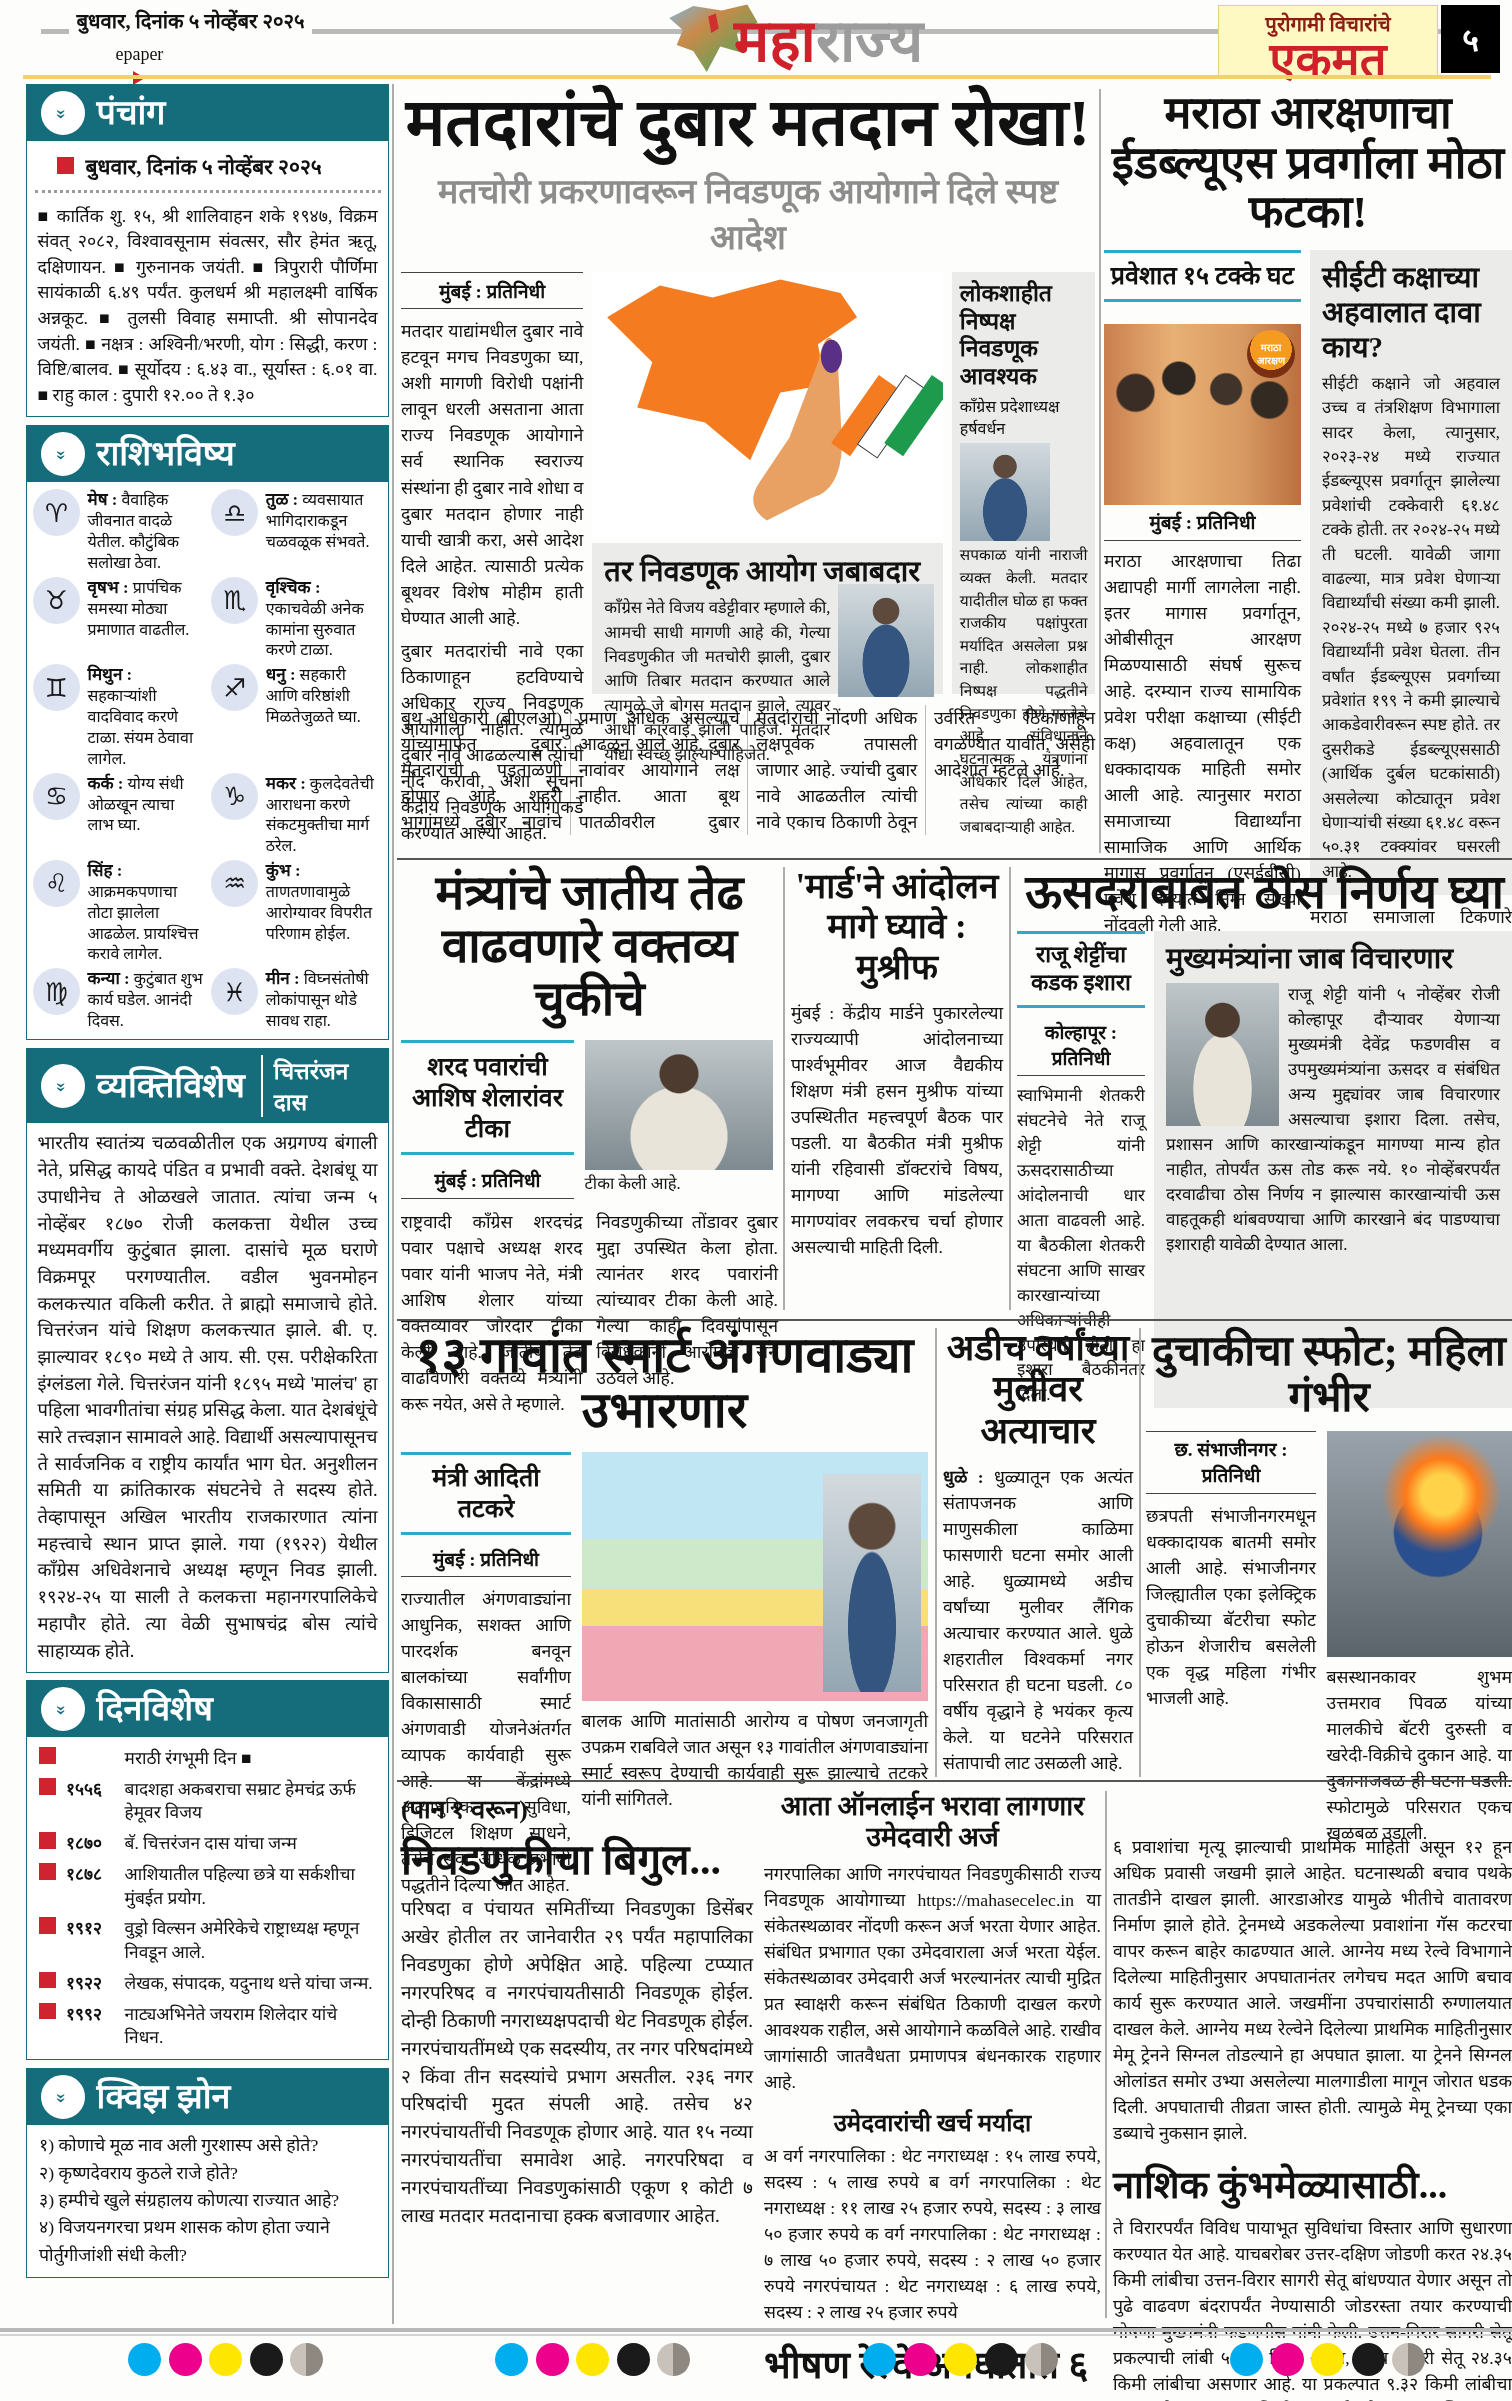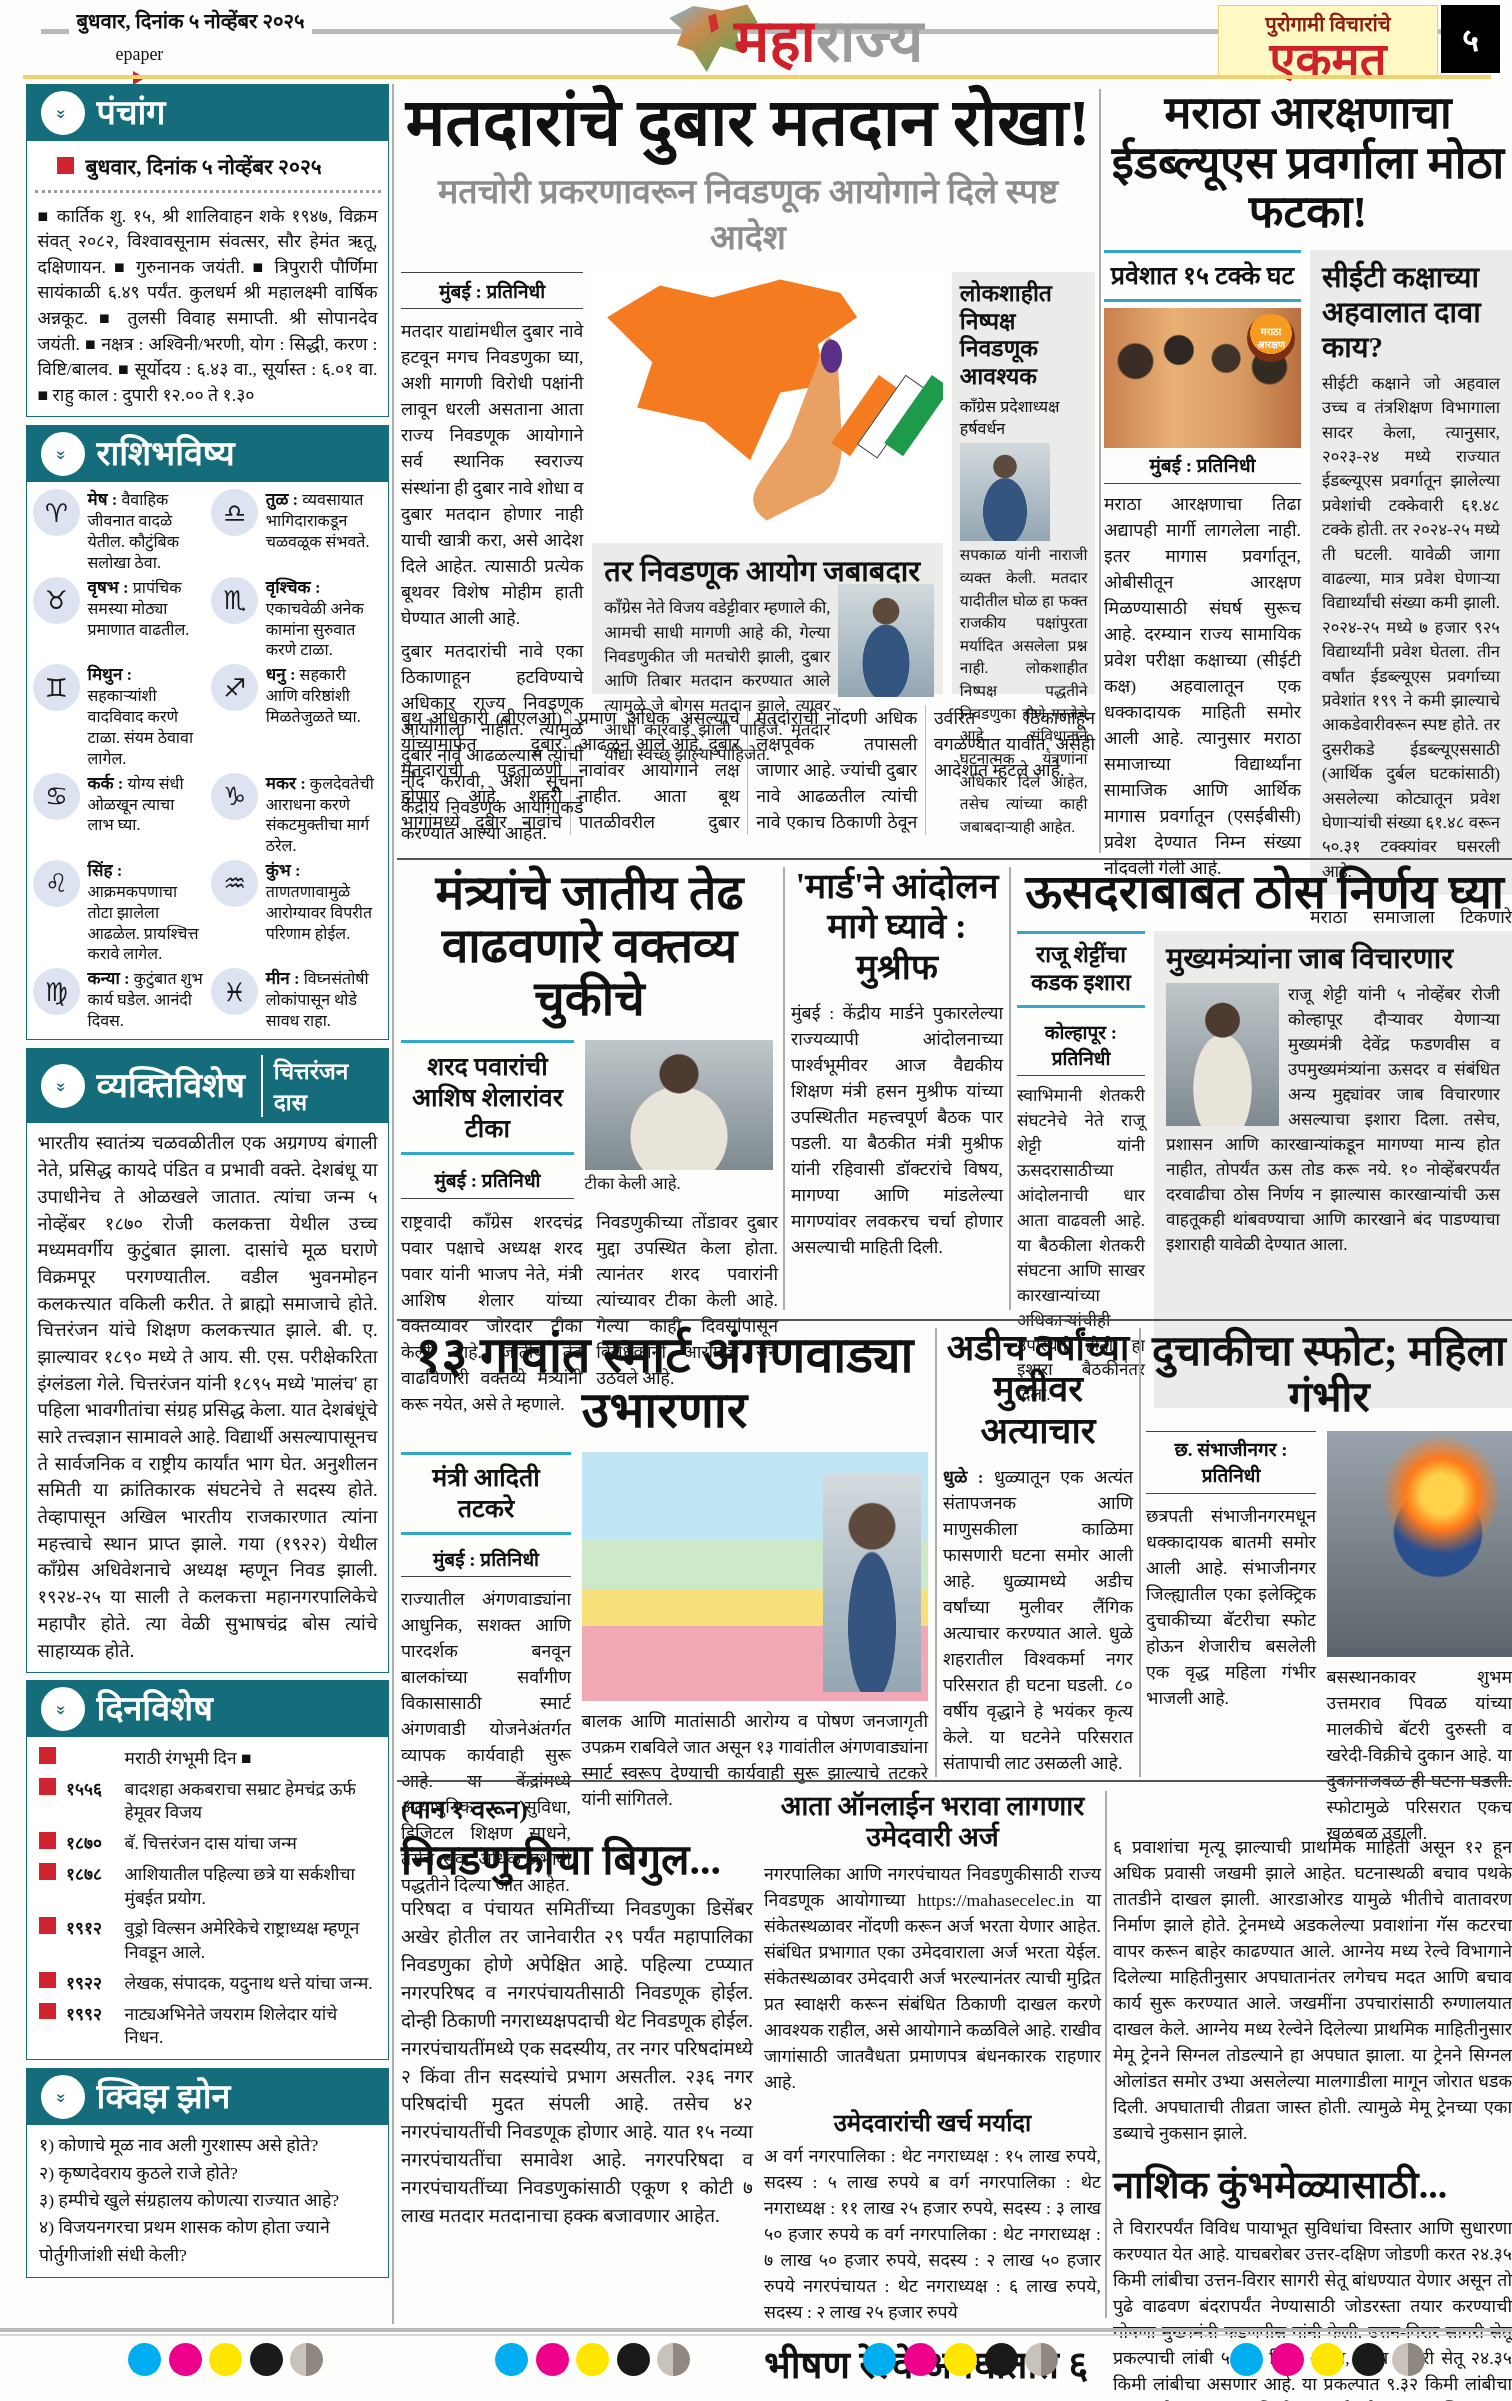--- a/index.html
+++ b/index.html
@@ -319,21 +319,21 @@
     <div class="btxt" style="margin-top:10.5px;column-count:4;column-gap:16.6px;column-rule:0.8px solid #bbb;">बूथ अधिकारी (बीएलओ) यांच्यामार्फत दुबार मतदारांची पडताळणी होणार आहे. शहरी भागांमध्ये दुबार नावांचे प्रमाण अधिक असल्याचे आढळून आले आहे. दुबार नावांवर आयोगाने लक्ष नाहीत. आता बूथ पातळीवरील दुबार मतदारांची नोंदणी अधिक लक्षपूर्वक तपासली जाणार आहे. ज्यांची दुबार नावे आढळतील त्यांची नावे एकाच ठिकाणी ठेवून उर्वरित ठिकाणांहून वगळण्यात यावीत, असेही आदेशात म्हटले आहे.</div>
   </div>
 
   <div class="abs vline" style="left:1099px;top:89px;height:764px;"></div>
 
   <div class="abs" style="left:1104px;top:89px;width:408px;height:764px;">
     <div class="h-l">मराठा आरक्षणाचा ईडब्ल्यूएस प्रवर्गाला मोठा फटका!</div>
     <div style="display:flex;gap:9px;margin-top:12px;">
       <div style="width:197px;">
         <div class="kicker">प्रवेशात १५ टक्के घट</div>
-        <div class="photo crowd" style="height:140px;margin-top:6px;">
+        <div class="photo crowd" style="height:181px;margin-top:22px;">
           <div class="badge">मराठा आरक्षण</div>
         </div>
         <div class="byline rule-b">मुंबई : प्रतिनिधी</div>
         <div class="btxt" style="margin-top:7.5px;">मराठा आरक्षणाचा तिढा अद्यापही मार्गी लागलेला नाही. इतर मागास प्रवर्गातून, ओबीसीतून आरक्षण मिळण्यासाठी संघर्ष सुरूच आहे. दरम्यान राज्य सामायिक प्रवेश परीक्षा कक्षाच्या (सीईटी कक्ष) अहवालातून एक धक्कादायक माहिती समोर आली आहे. त्यानुसार मराठा समाजाच्या विद्यार्थ्यांना सामाजिक आणि आर्थिक मागास प्रवर्गातून (एसईबीसी) प्रवेश देण्यात निम्न संख्या नोंदवली गेली आहे.</div>
       </div>
       <div style="width:202px;">
         <div class="gray-box">
           <div class="gb-title">सीईटी कक्षाच्या अहवालात दावा काय?</div>
           <div class="btxt" style="font-size:16.6px;">सीईटी कक्षाने जो अहवाल उच्च व तंत्रशिक्षण विभागाला सादर केला, त्यानुसार, २०२३-२४ मध्ये राज्यात ईडब्ल्यूएस प्रवर्गातून झालेल्या प्रवेशांची टक्केवारी ६१.४८ टक्के होती. तर २०२४-२५ मध्ये ती घटली. यावेळी जागा वाढल्या, मात्र प्रवेश घेणाऱ्या विद्यार्थ्यांची संख्या कमी झाली. २०२४-२५ मध्ये ७ हजार ९२५ विद्यार्थ्यांनी प्रवेश घेतला. तीन वर्षांत ईडब्ल्यूएस प्रवर्गाच्या प्रवेशांत १९९ ने कमी झाल्याचे आकडेवारीवरून स्पष्ट होते. तर दुसरीकडे ईडब्ल्यूएससाठी (आर्थिक दुर्बल घटकांसाठी) असलेल्या कोट्यातून प्रवेश घेणाऱ्यांची संख्या ६१.४८ वरून ५०.३१ टक्क्यांवर घसरली आहे.</div>
         </div>

